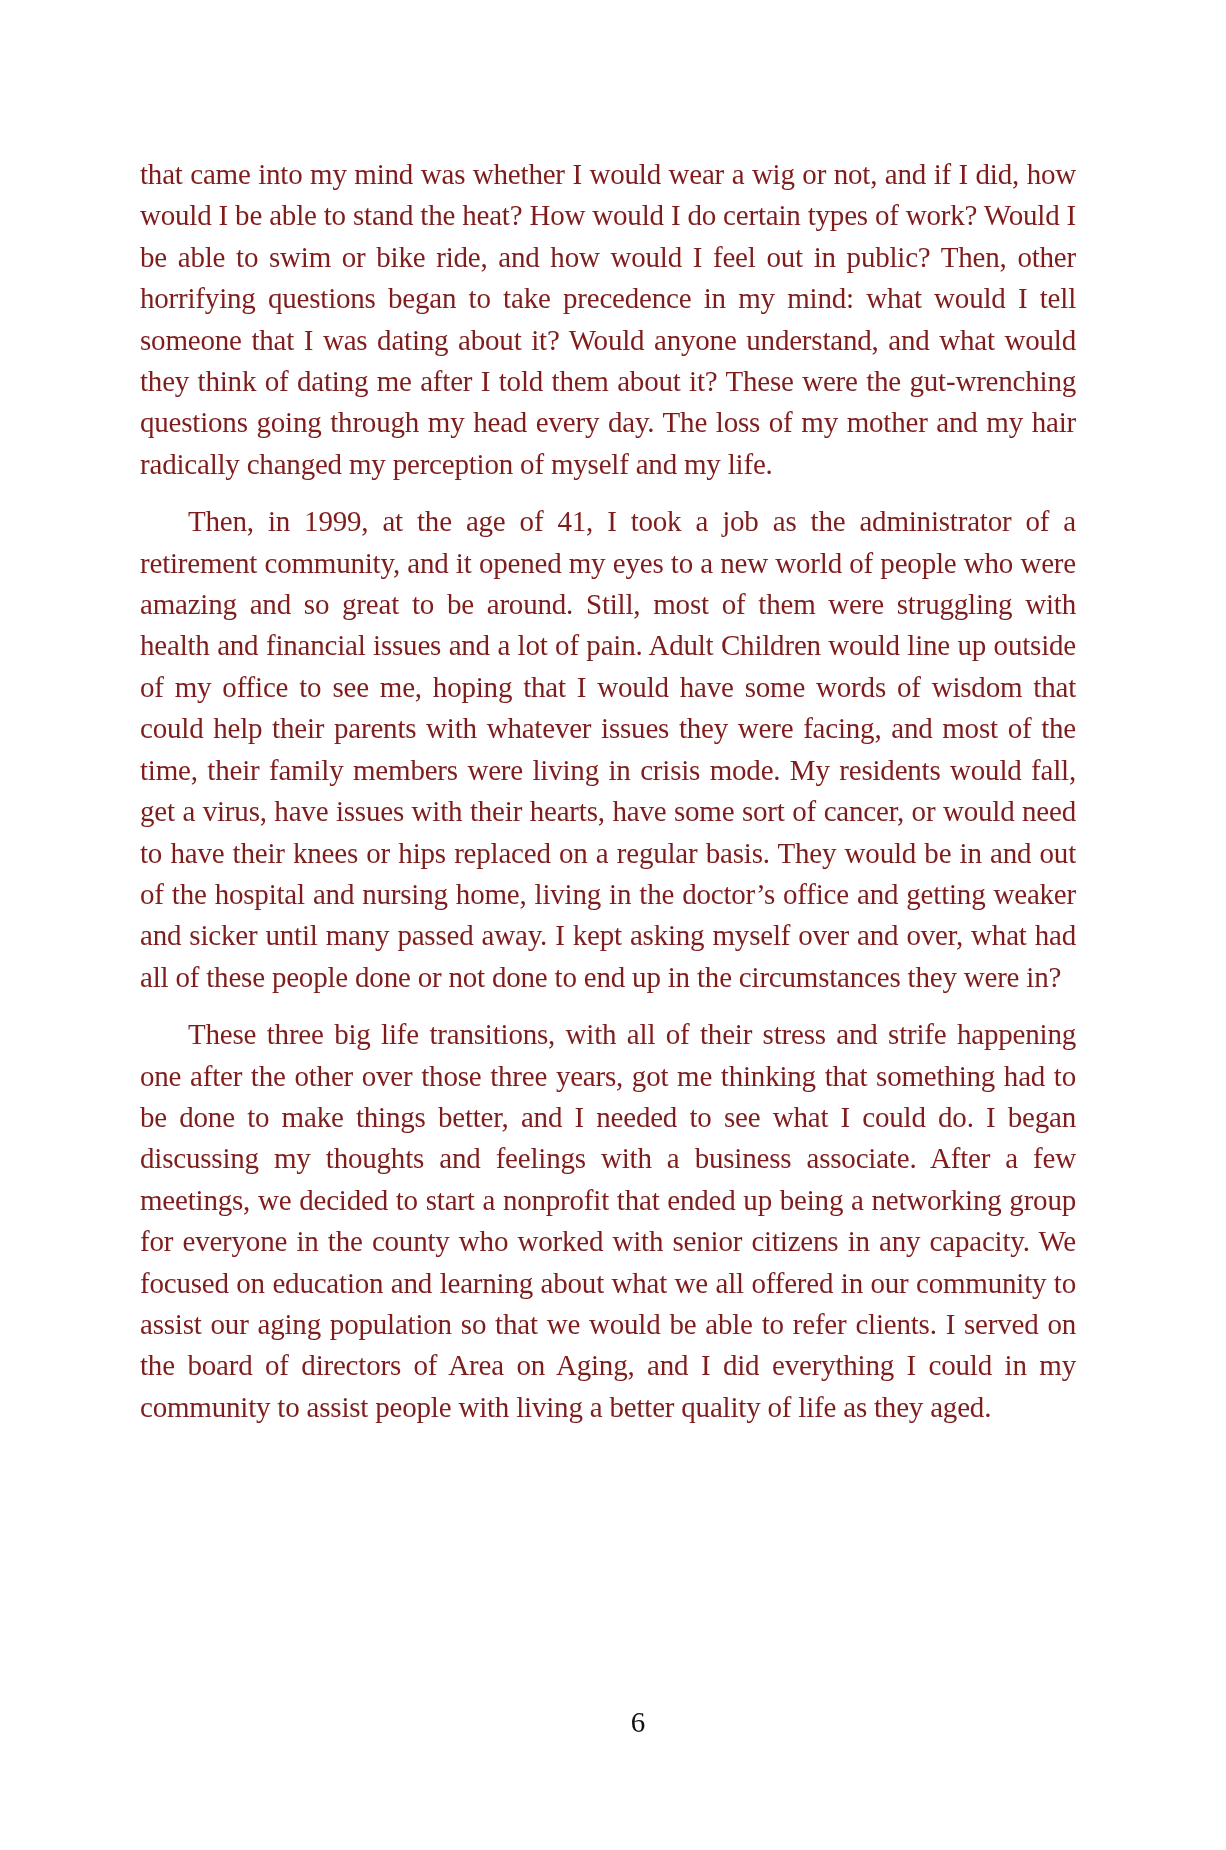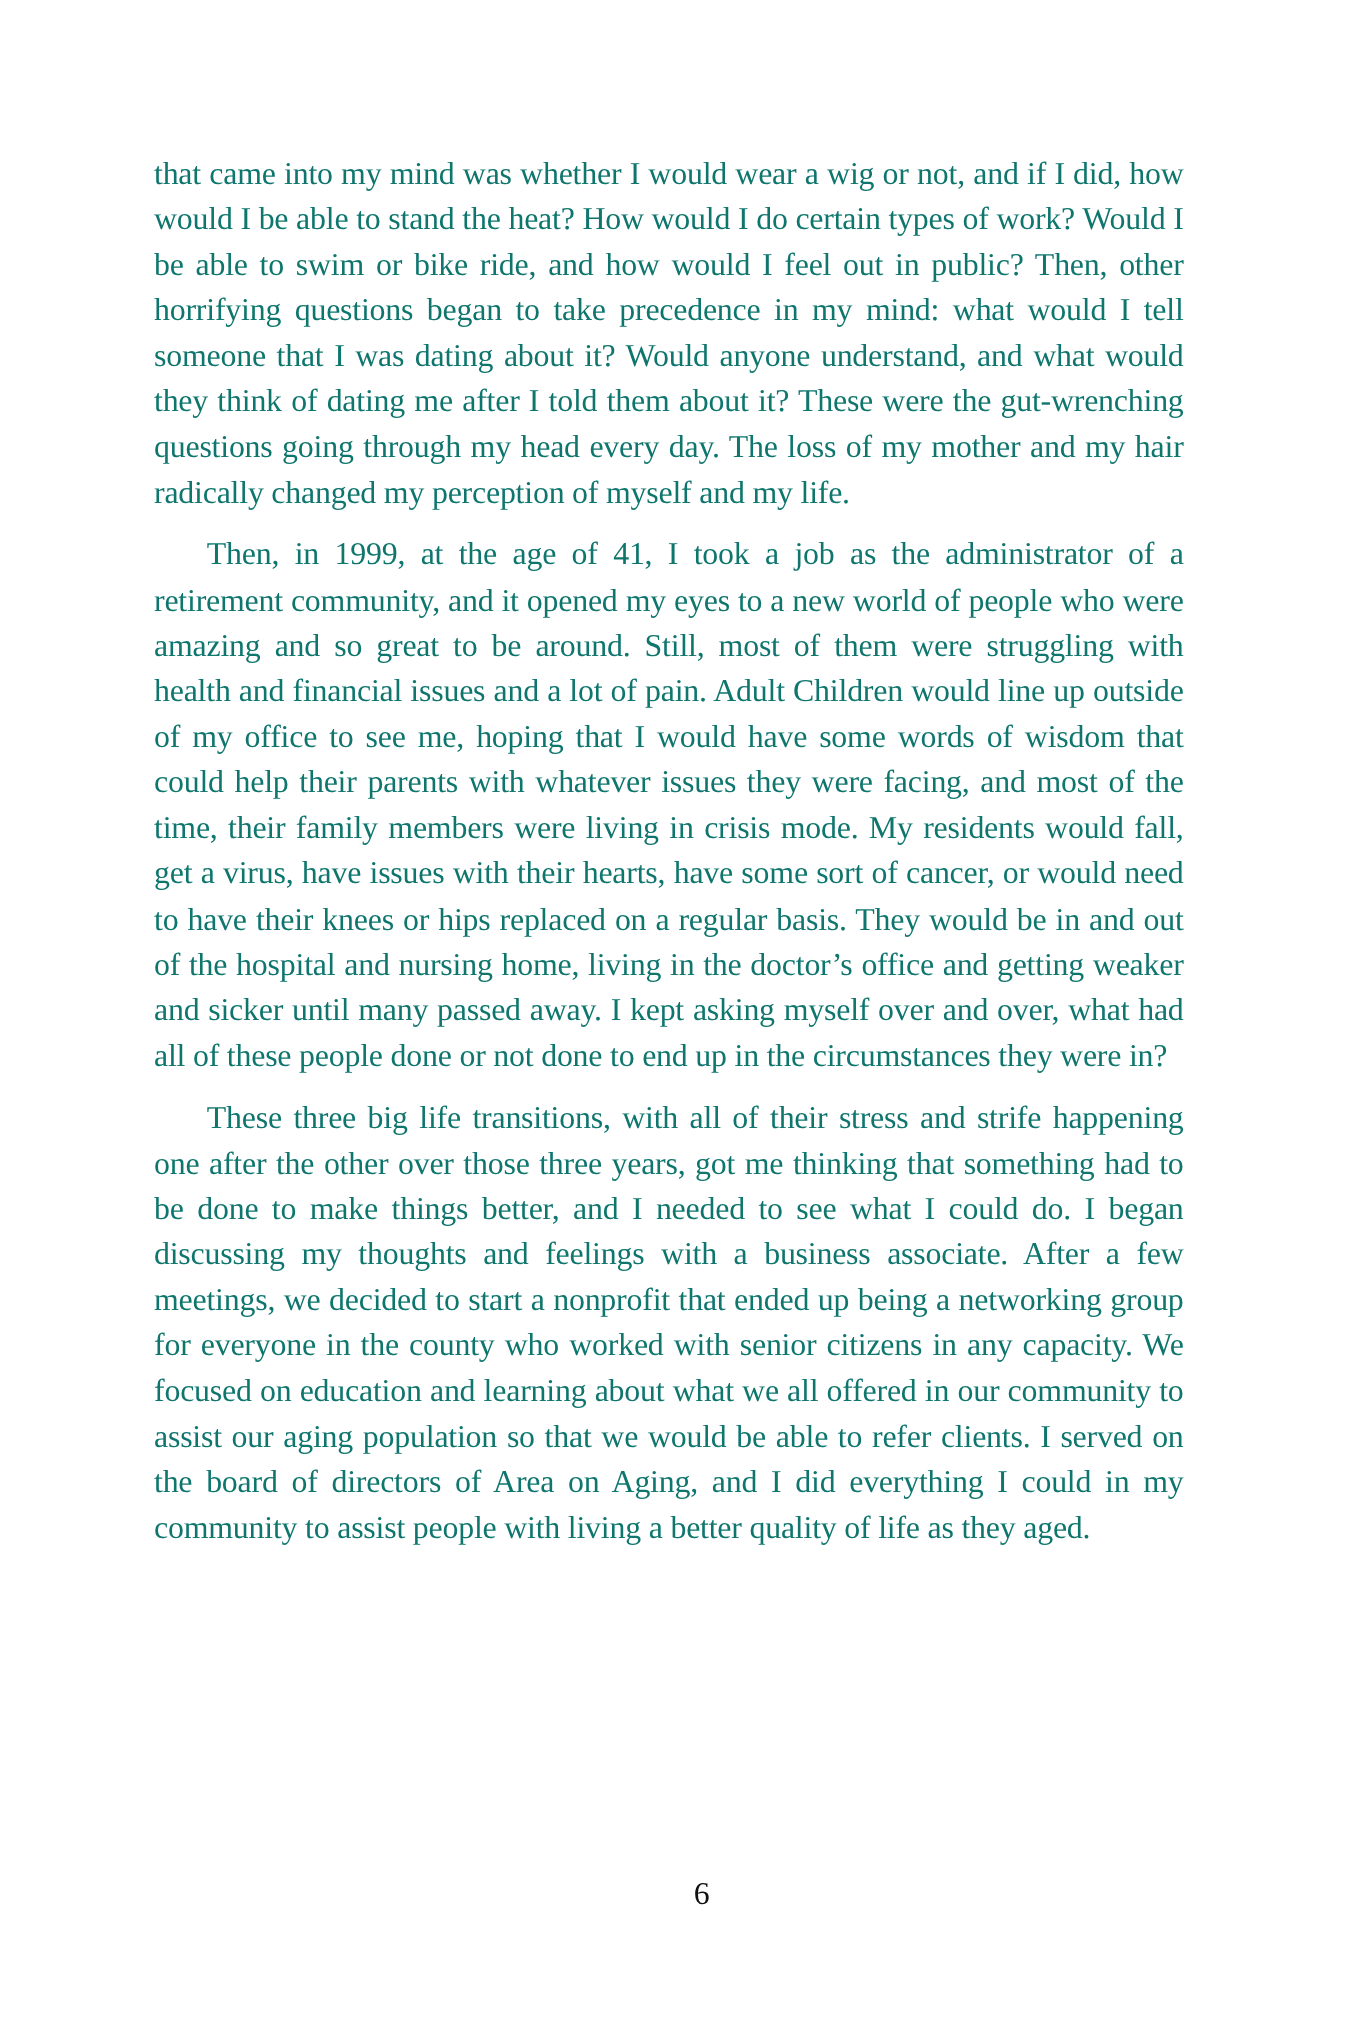--- a/index.html
+++ b/index.html
@@ -2,23 +2,23 @@
 <html><head>
 <meta charset="utf-8">
 <style>
   html, body { margin: 0; padding: 0; background: #ffffff; }
   body { width: 1226px; height: 1850px; position: relative; overflow: hidden; }
   .page { position: absolute; left: 140px; top: 138px; width: 936px; }
   .para {
     font-family: "Liberation Serif", serif;
     font-size: 29px;
     line-height: 41.4px;
-    color: #0f766e;
+    color: #7f1d1d;
     text-align: justify;
-    margin: 0 0 15px 0;
+    margin: 16px 0 15px 0;
     letter-spacing: -0.2px;
     word-spacing: 0px;
   }
   .para.indent { text-indent: 48px; }
   .page-number {
     position: absolute;
     left: 0; width: 1226px;
     top: 1706px;
     text-align: center;
     font-family: "Liberation Serif", serif;

